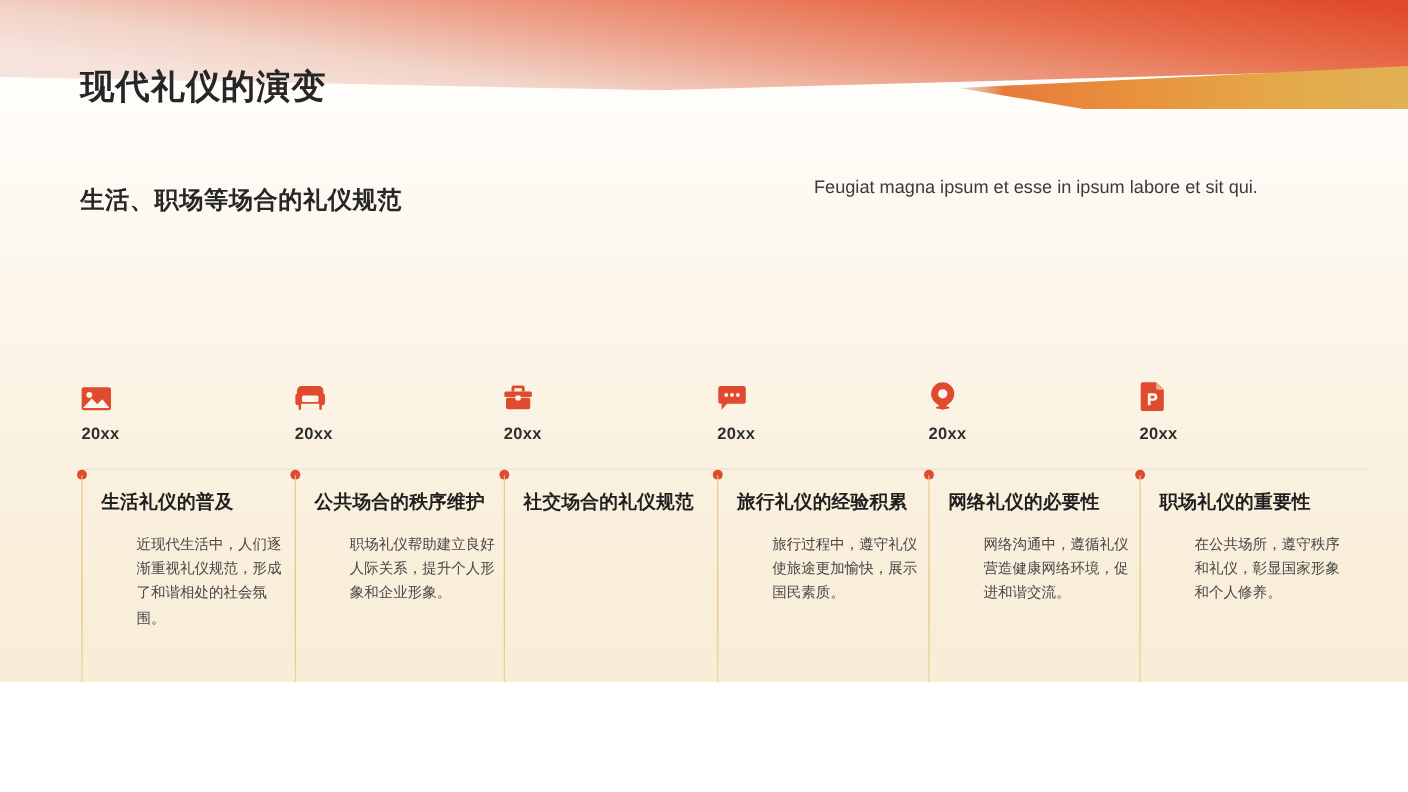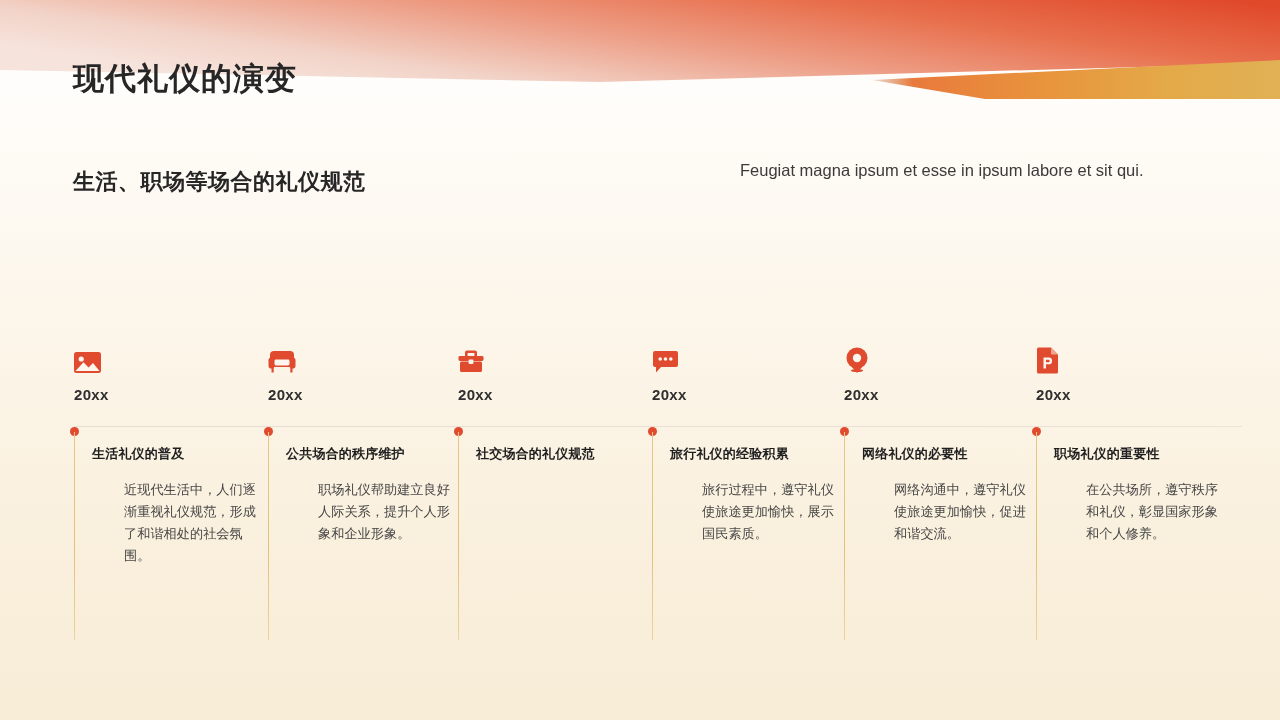--- a/index.html
+++ b/index.html
@@ -6,21 +6,21 @@
   html, body {
     margin: 0;
     padding: 0;
     background: #ffffff;
   }
   * { box-sizing: border-box; }
 
   .slide {
     position: relative;
     width: 1280px;
-    height: 720px;
+    height: 620px;
     overflow: hidden;
     font-family: "Liberation Sans", "DejaVu Sans", sans-serif;
     background: linear-gradient(to bottom,
                 #ffffff 0%,
                 #fffdfa 14%,
                 #fdf8ef 34%,
                 #fbf3e4 58%,
                 #f9efdc 78%,
                 #f8edd7 100%);
     padding-left: 10px;
@@ -128,21 +128,21 @@
   }
 
   .card {
     position: absolute;
     left: 18px;
     top: 110px;
     width: 164px;
   }
 
   .card-title {
-    font-size: 13px;
+    font-size: 17px;
     font-weight: bold;
     color: #1f1f1f;
     line-height: 1.30;
     letter-spacing: 0.2px;
   }
 
   .card-body {
     margin-top: 16px;
     font-size: 13.2px;
     line-height: 1.68;
@@ -266,21 +266,21 @@
           <circle cx="13" cy="11" r="4.2" fill="#fdf6ee"></circle>
           <path d="M7.5 19.5 L13 26 L18.5 19.5 Z" fill="#e04a2f"></path>
           <ellipse cx="13" cy="23.6" rx="6.2" ry="1.5" fill="#e04a2f"></ellipse>
         </svg>
       </div>
       <div class="year">20xx</div>
       <div class="dot"></div>
       <div class="vline"></div>
       <div class="card">
         <div class="card-title">网络礼仪的必要性</div>
-        <div class="card-body">网络沟通中，遵守礼仪使旅途更加愉快，促进和谐交流。</div>
+        <div class="card-body">网络沟通中，遵循礼仪营造健康网络环境，促进和谐交流。</div>
       </div>
     </div>
 
     <div class="col" style="left:1036px;">
       <div class="icon-box">
         <svg width="23" height="27" viewBox="0 0 23 27">
           <path d="M1 2 a1.6 1.6 0 0 1 1.6 -1.6 H15 L22 7.4 V25 a1.6 1.6 0 0 1 -1.6 1.6 H2.6 A1.6 1.6 0 0 1 1 25 z" fill="#e04a2f"></path>
           <path d="M15 0.4 L22 7.4 H16.2 A1.2 1.2 0 0 1 15 6.2 z" fill="#f2a58e"></path>
           <path d="M7.5 10.5 h5.2 a3.4 3.4 0 0 1 0 6.8 H10 v4.2 H7.5 z M10 12.8 v2.4 h2.5 a1.2 1.2 0 0 0 0 -2.4 z" fill="#fdf6ee"></path>
         </svg>

